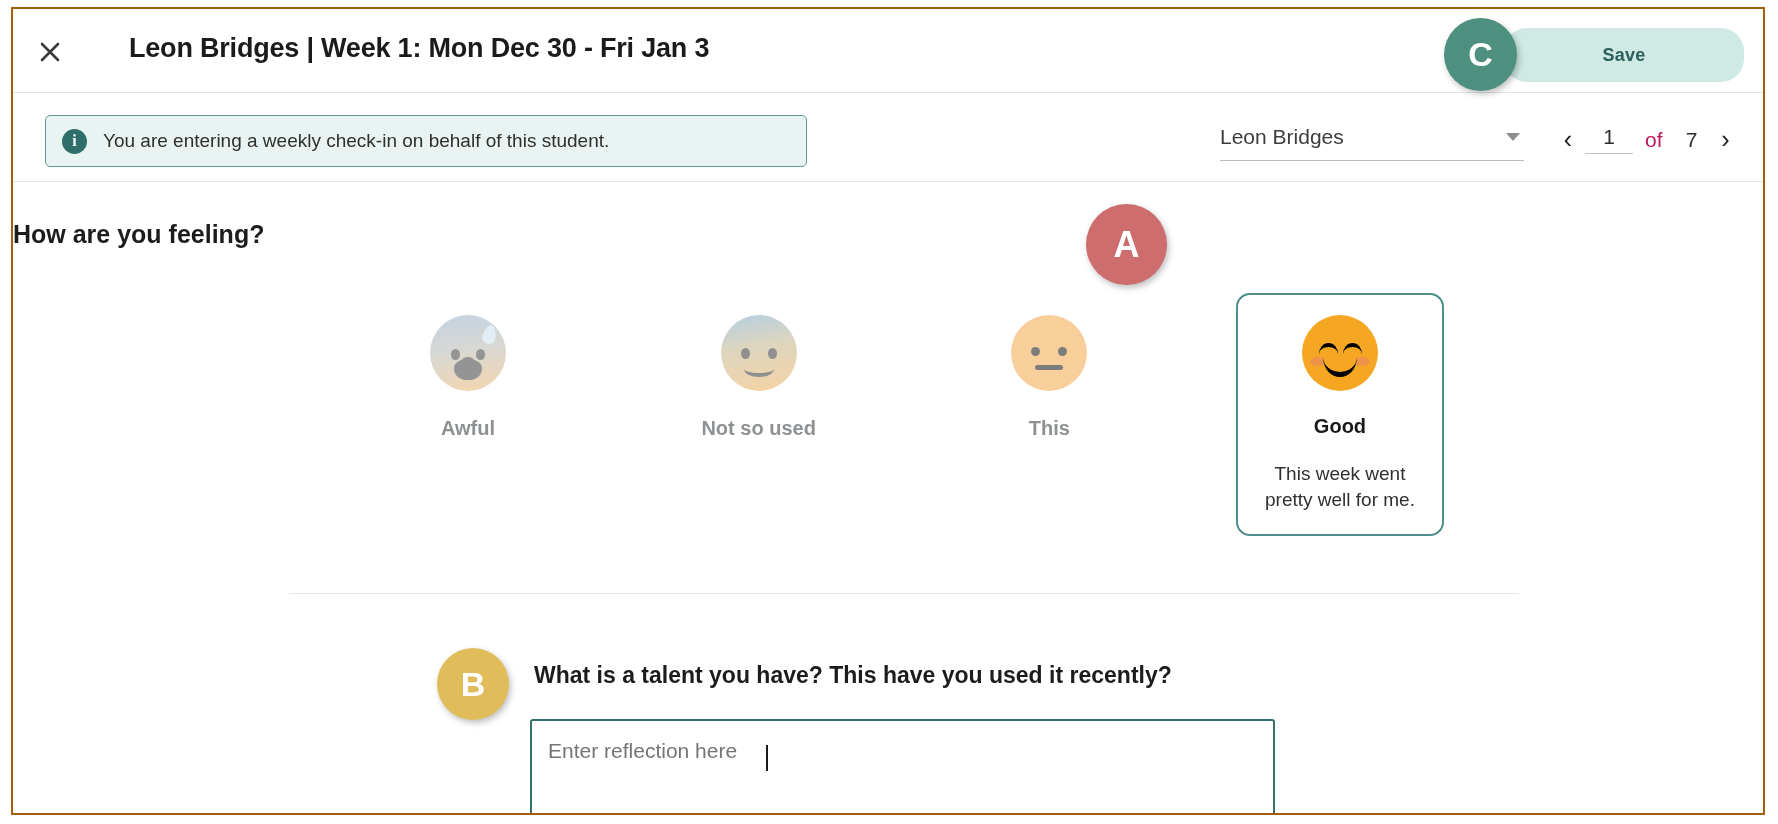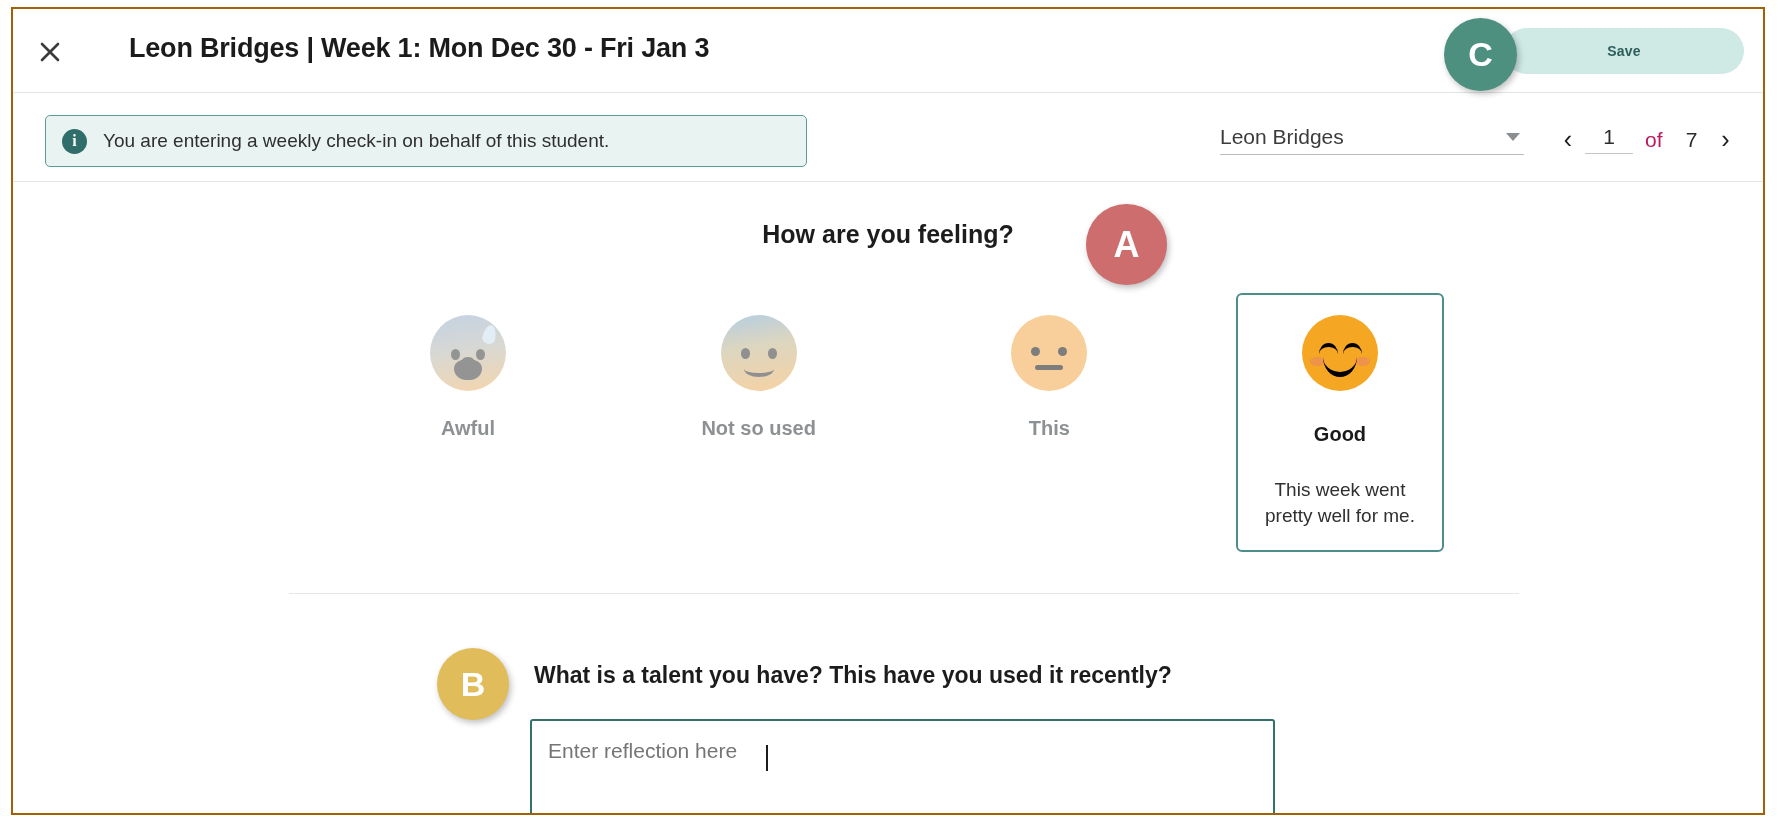--- a/index.html
+++ b/index.html
@@ -51,26 +51,26 @@
     font-weight: bold;
     color: #1b1b1b;
     letter-spacing: -0.2px;
     white-space: nowrap;
   }
   .save-btn {
     position: absolute;
     right: 19px;
     top: 19px;
     width: 240px;
-    height: 46px;
+    height: 54px;
     border-radius: 23px;
     background: #cfe9e5;
     border: none;
     color: #2b5f5c;
-    font-size: 14px;
+    font-size: 18px;
     font-weight: bold;
     font-family: "Liberation Sans", sans-serif;
     cursor: pointer;
     letter-spacing: 0.2px;
   }
 
   
   .annot {
     position: absolute;
     border-radius: 50%;
@@ -141,21 +141,21 @@
     font-size: 19px;
     color: #2f2f2f;
   }
 
   .student-select {
     position: absolute;
     left: 1207px;
     top: 116px;
     width: 304px;
     border-bottom: 1px solid #b9bcbe;
-    padding-bottom: 5px;
+    padding-bottom: 11px;
     display: flex;
     align-items: center;
     justify-content: space-between;
     cursor: pointer;
   }
   .student-select .label {
     font-size: 21px;
     color: #3c3c3c;
   }
   .caret {
@@ -197,21 +197,20 @@
     outline: none;
   }
   .pager-of { padding: 0 12px; color: #be185d; }
   .pager-total { min-width: 34px; text-align: center; color: #2c2c2c; }
 
   
   .mood-q {
     position: absolute;
     left: 0; right: 0;
     top: 211px;
-    text-align: center;
     font-size: 25px;
     font-weight: bold;
     color: #1c1c1c;
   }
   .mood-row {
     position: absolute;
     top: 284px;
     left: 351px;
     width: 1080px;
     display: flex;
@@ -222,24 +221,23 @@
     width: 208px;
     display: flex;
     flex-direction: column;
     align-items: center;
     cursor: pointer;
     box-sizing: border-box;
     padding-top: 22px;
   }
   .mood-item.selected {
     border: 2px solid #4d8e8a;
-    border-radius: 6px;
+    border-radius: 14px;
     padding: 20px 10px 22px 10px;
     background: #ffffff;
-    gap: 8px;
   }
   .emoji {
     width: 76px;
     height: 76px;
     border-radius: 50%;
     position: relative;
     flex: none;
   }
   .mood-label {
     margin-top: 26px;

